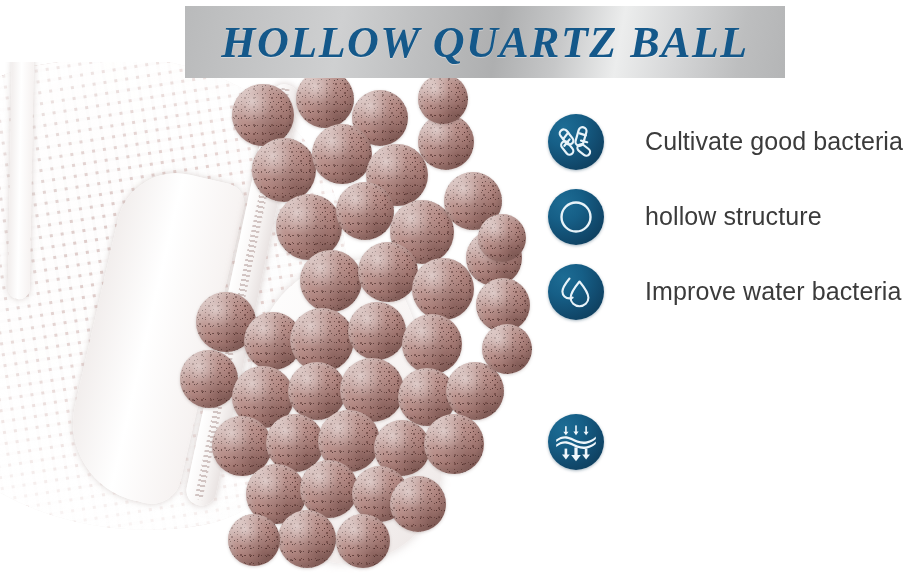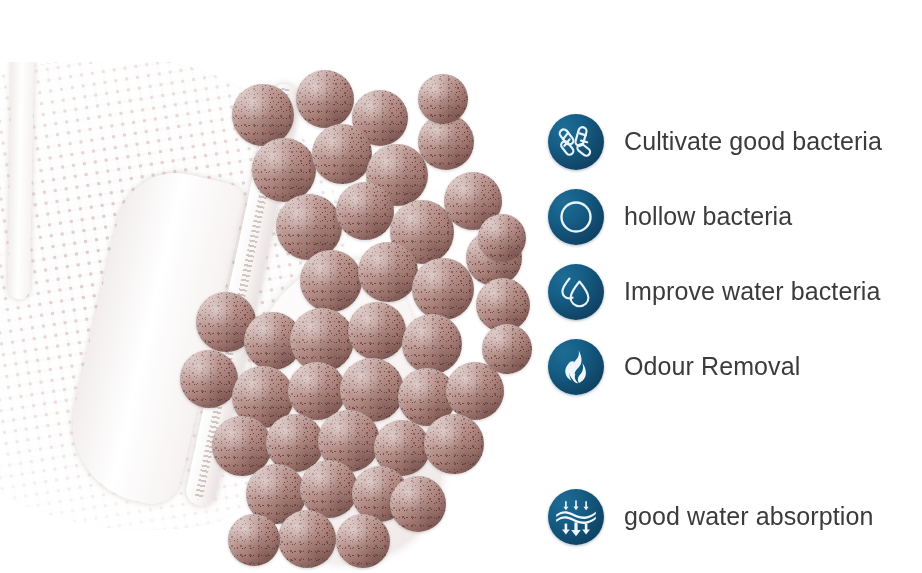--- a/index.html
+++ b/index.html
@@ -192,21 +192,21 @@
     height: 56px;
     border-radius: 50%;
     background: radial-gradient(circle at 28% 24%, #1d6c94 0%, #165f87 32%, #11496c 66%, #0c3550 100%);
     box-shadow: 0 1px 3px rgba(12,53,80,0.35);
     display: flex;
     align-items: center;
     justify-content: center;
   }
   .icon-circle svg { display: block; }
   .feature-label {
-    margin-left: 20px;
+    margin-left: 41px;
     font-size: 25px;
     color: #3b3b3b;
     white-space: nowrap;
     letter-spacing: 0.1px;
   }
   .ph-text {
     font-size: 23px;
     fill: #eaf4fa;
     font-family: "Liberation Sans", sans-serif;
     letter-spacing: 0.5px;
@@ -272,20 +272,23 @@
       <div class="ball lt" style="left:476px; top:216px; width:54px; height:54px;"></div>
       <div class="ball" style="left:446px; top:300px; width:58px; height:58px;"></div>
       <div class="ball dk" style="left:482px; top:262px; width:50px; height:50px;"></div>
       <div class="ball" style="left:424px; top:352px; width:60px; height:60px;"></div>
       <div class="ball lt" style="left:390px; top:414px; width:56px; height:56px;"></div>
       <div class="ball" style="left:336px; top:452px; width:54px; height:54px;"></div>
       <div class="ball dk" style="left:478px; top:152px; width:48px; height:48px;"></div>
     </div>
   </div>
 
+  <div class="banner">
+    <div class="banner-title">HOLLOW QUARTZ BALL</div>
+  </div>
 
   <div class="features">
 
     <div class="feature">
       <div class="icon-circle">
         <svg width="40" height="40" viewBox="0 0 40 40" aria-hidden="true">
           <g fill="none" stroke="#e8f3f9" stroke-width="2.2" stroke-linecap="round">
             <rect x="6.5" y="6.5" width="8" height="17" rx="4" transform="rotate(-38 10.5 15)"></rect>
             <rect x="7.5" y="18.5" width="7.5" height="15" rx="3.75" transform="rotate(-38 11.2 26)"></rect>
             <rect x="21" y="5" width="8" height="19" rx="4" transform="rotate(16 25 14.5)"></rect>
@@ -297,48 +300,35 @@
       </div>
       <div class="feature-label">Cultivate good bacteria</div>
     </div>
 
     <div class="feature">
       <div class="icon-circle">
         <svg width="40" height="40" viewBox="0 0 40 40" aria-hidden="true">
           <circle cx="20" cy="20" r="14.5" fill="none" stroke="#e8f3f9" stroke-width="2.4"></circle>
         </svg>
       </div>
-      <div class="feature-label">hollow bacteria</div>
+      <div class="feature-label">hollow structure</div>
     </div>
 
     <div class="feature">
       <div class="icon-circle">
         <svg width="40" height="40" viewBox="0 0 40 40" aria-hidden="true">
           <g fill="none" stroke="#e8f3f9" stroke-width="2.1" stroke-linejoin="round" stroke-linecap="round">
             <path d="M13.5 6.5 C13.5 6.5 6.4 15.2 6.4 19.6 C6.4 23.4 9.6 26.4 13.5 26.4 C14.6 26.4 15.7 26.1 16.6 25.6"></path>
             <path d="M23.5 9.5 C23.5 9.5 14.6 20.3 14.6 25.8 C14.6 30.6 18.6 34.3 23.5 34.3 C28.4 34.3 32.4 30.6 32.4 25.8 C32.4 20.3 23.5 9.5 23.5 9.5 Z"></path>
           </g>
         </svg>
       </div>
       <div class="feature-label">Improve water bacteria</div>
     </div>
 
-    <div class="feature">
-      <div class="icon-circle">
-        <svg width="40" height="40" viewBox="0 0 40 40" aria-hidden="true">
-          <g fill="#eef6fb">
-            <path d="M22.6 3.2 C23.9 9.0 21.2 11.6 18.6 14.4 C15.4 17.8 12.6 21.0 13.3 25.9 C13.8 29.6 16.3 32.6 19.6 34.2 C17.9 31.0 17.6 27.8 19.2 24.8 C20.6 22.2 23.2 20.3 24.6 17.6 C26.4 14.0 25.6 8.4 22.6 3.2 Z"></path>
-            <path d="M14.6 14.6 C11.0 18.0 8.8 21.6 9.4 25.8 C9.9 29.4 12.3 32.3 15.6 33.8 C13.4 30.6 13.0 27.2 14.2 24.2 C15.0 22.2 16.4 20.6 17.3 18.8 C18.2 17.0 18.0 15.6 17.4 13.9 C16.6 14.4 15.6 14.6 14.6 14.6 Z"></path>
-            <path d="M26.3 16.1 C27.6 19.7 27.4 22.8 25.6 25.6 C24.3 27.6 22.6 29.1 22.0 31.2 C21.5 33.0 22.0 34.5 23.0 35.9 C26.9 34.4 29.6 30.9 29.9 26.8 C30.2 22.6 28.6 19.1 26.3 16.1 Z"></path>
-            <path d="M19.4 26.9 C18.3 29.2 18.6 31.4 20.0 33.4 C20.8 34.5 21.6 35.2 22.0 36.4 C19.8 36.1 17.9 34.8 16.9 32.9 C15.9 31.0 16.2 28.8 17.4 27.2 C18.0 26.4 18.7 26.6 19.4 26.9 Z"></path>
-          </g>
-        </svg>
-      </div>
-      <div class="feature-label">Odour Removal</div>
-    </div>
 
     <div class="feature">
     </div>
 
     <div class="feature">
       <div class="icon-circle">
         <svg width="44" height="44" viewBox="0 0 44 44" aria-hidden="true">
           <g fill="#eef6fb">
 
             <g>
@@ -357,17 +347,16 @@
               <rect x="10.6" y="28.6" width="2.6" height="6.6"></rect>
               <path d="M8.0 34.4 L11.9 39.4 L15.8 34.4 Z"></path>
               <rect x="20.4" y="27.4" width="3.2" height="8.4"></rect>
               <path d="M17.2 35.0 L22.0 41.2 L26.8 35.0 Z"></path>
               <rect x="30.8" y="28.6" width="2.6" height="6.6"></rect>
               <path d="M28.2 34.4 L32.1 39.4 L36.0 34.4 Z"></path>
             </g>
           </g>
         </svg>
       </div>
-      <div class="feature-label">good water absorption</div>
     </div>
 
   </div>
 </div>
 
 </body></html>

